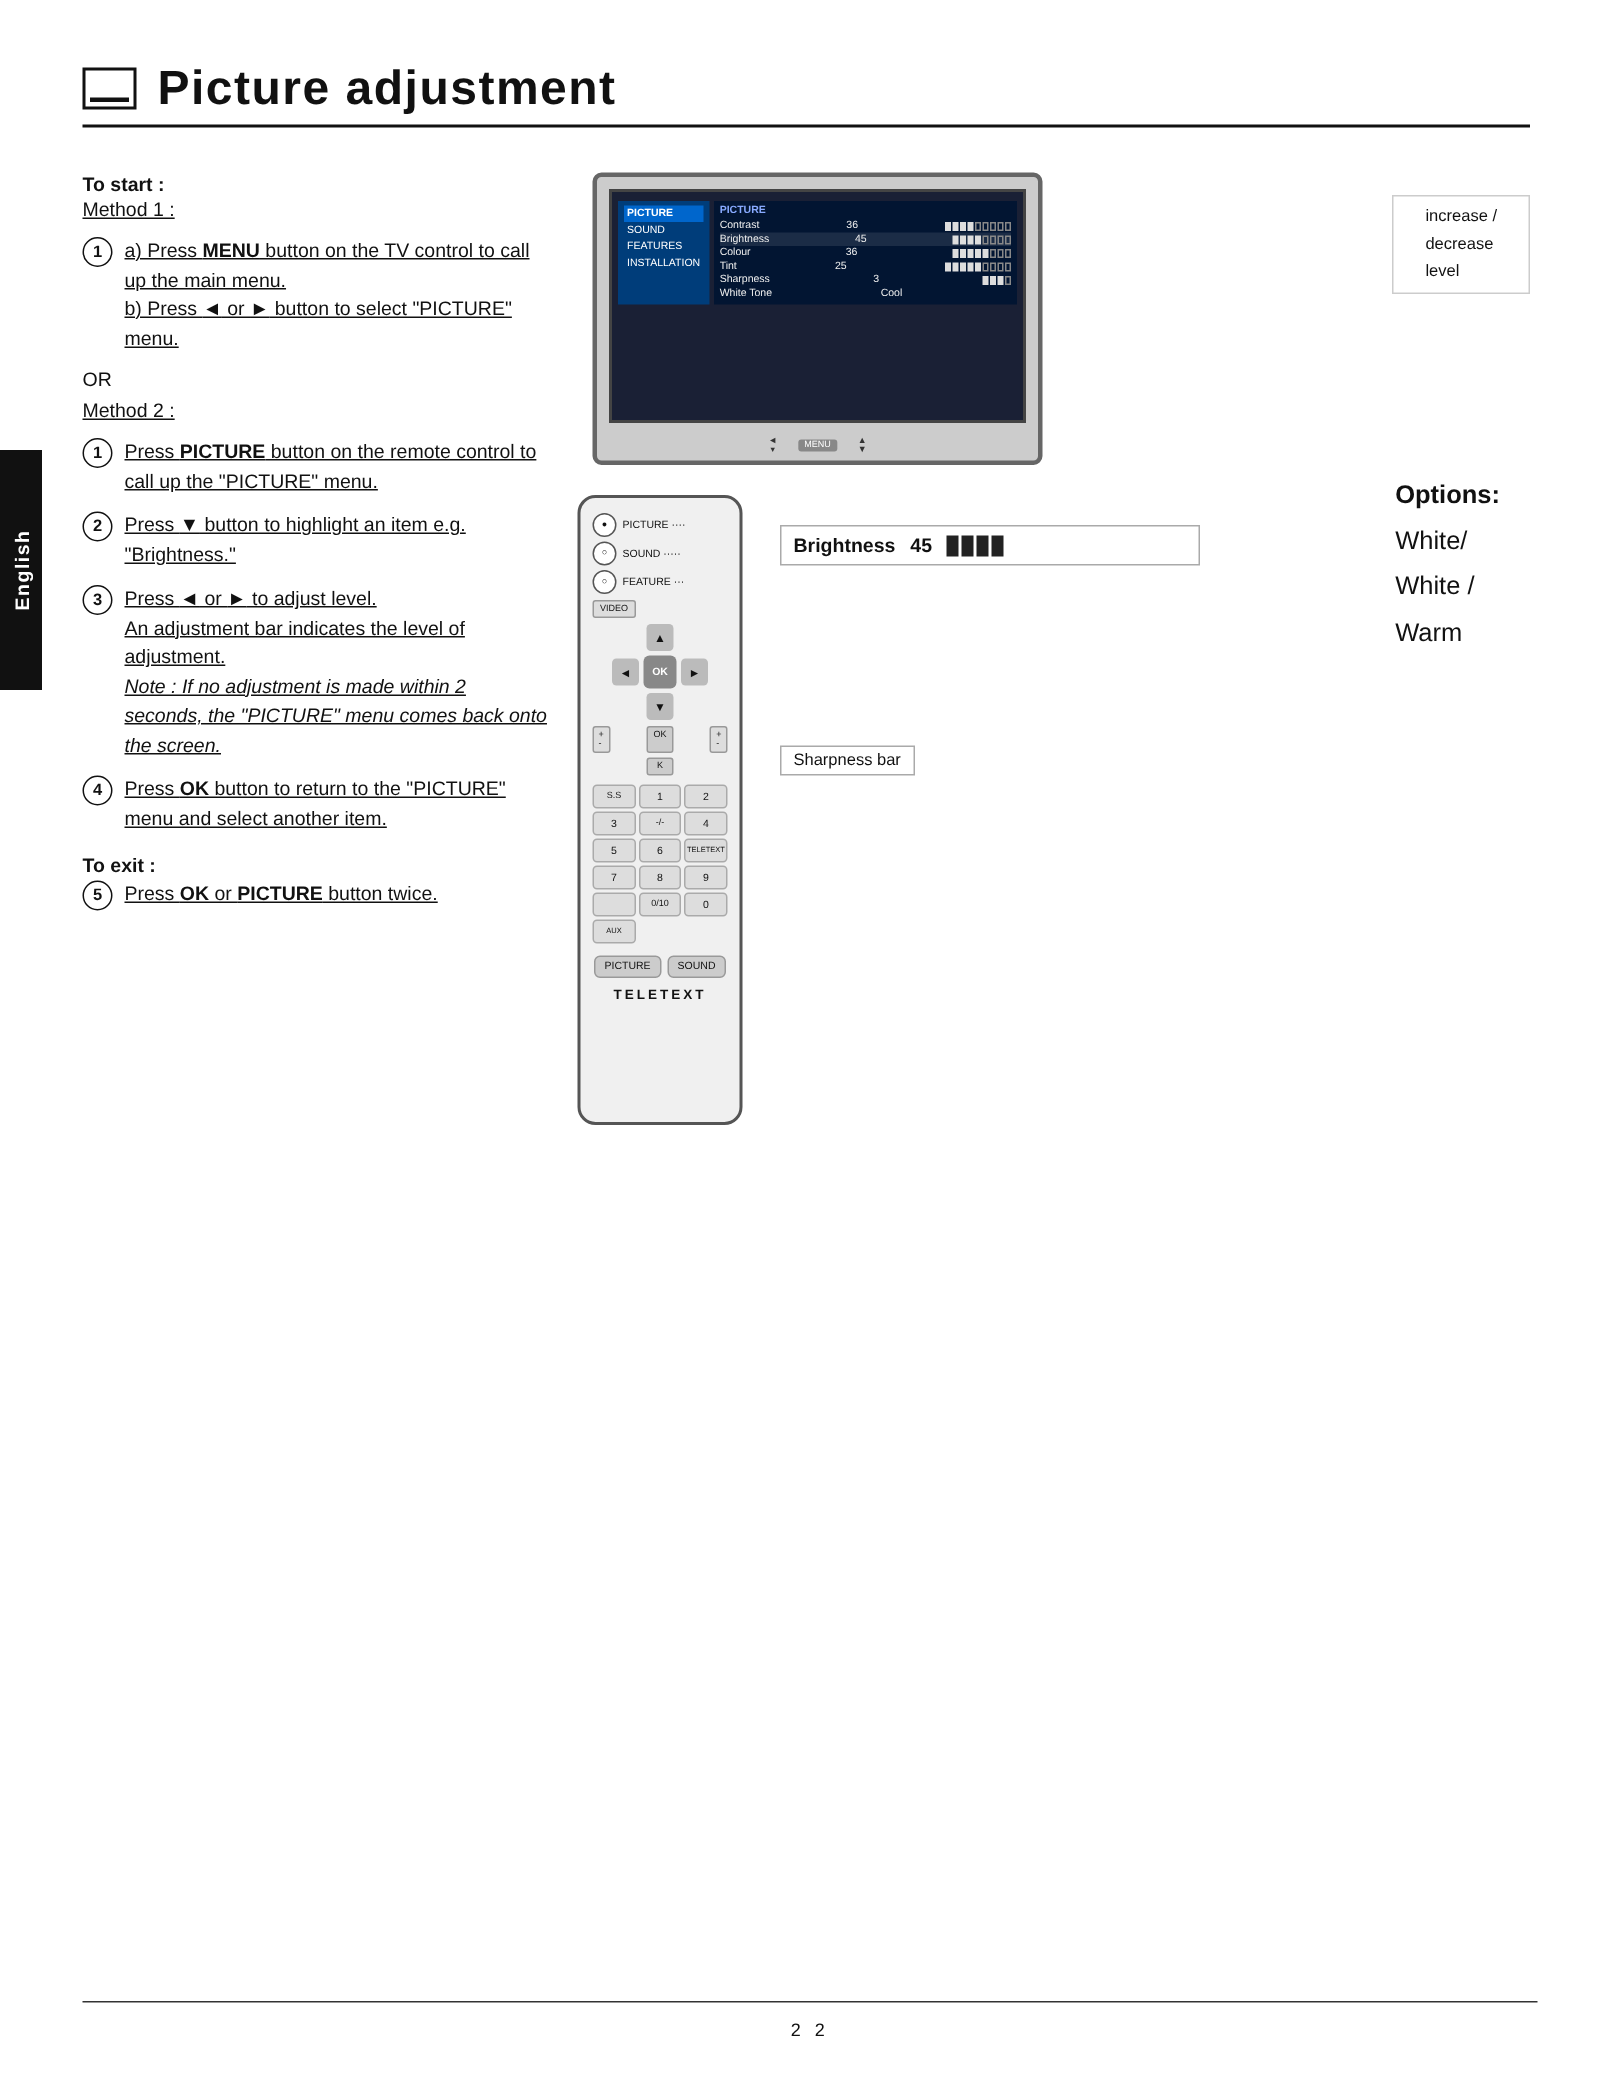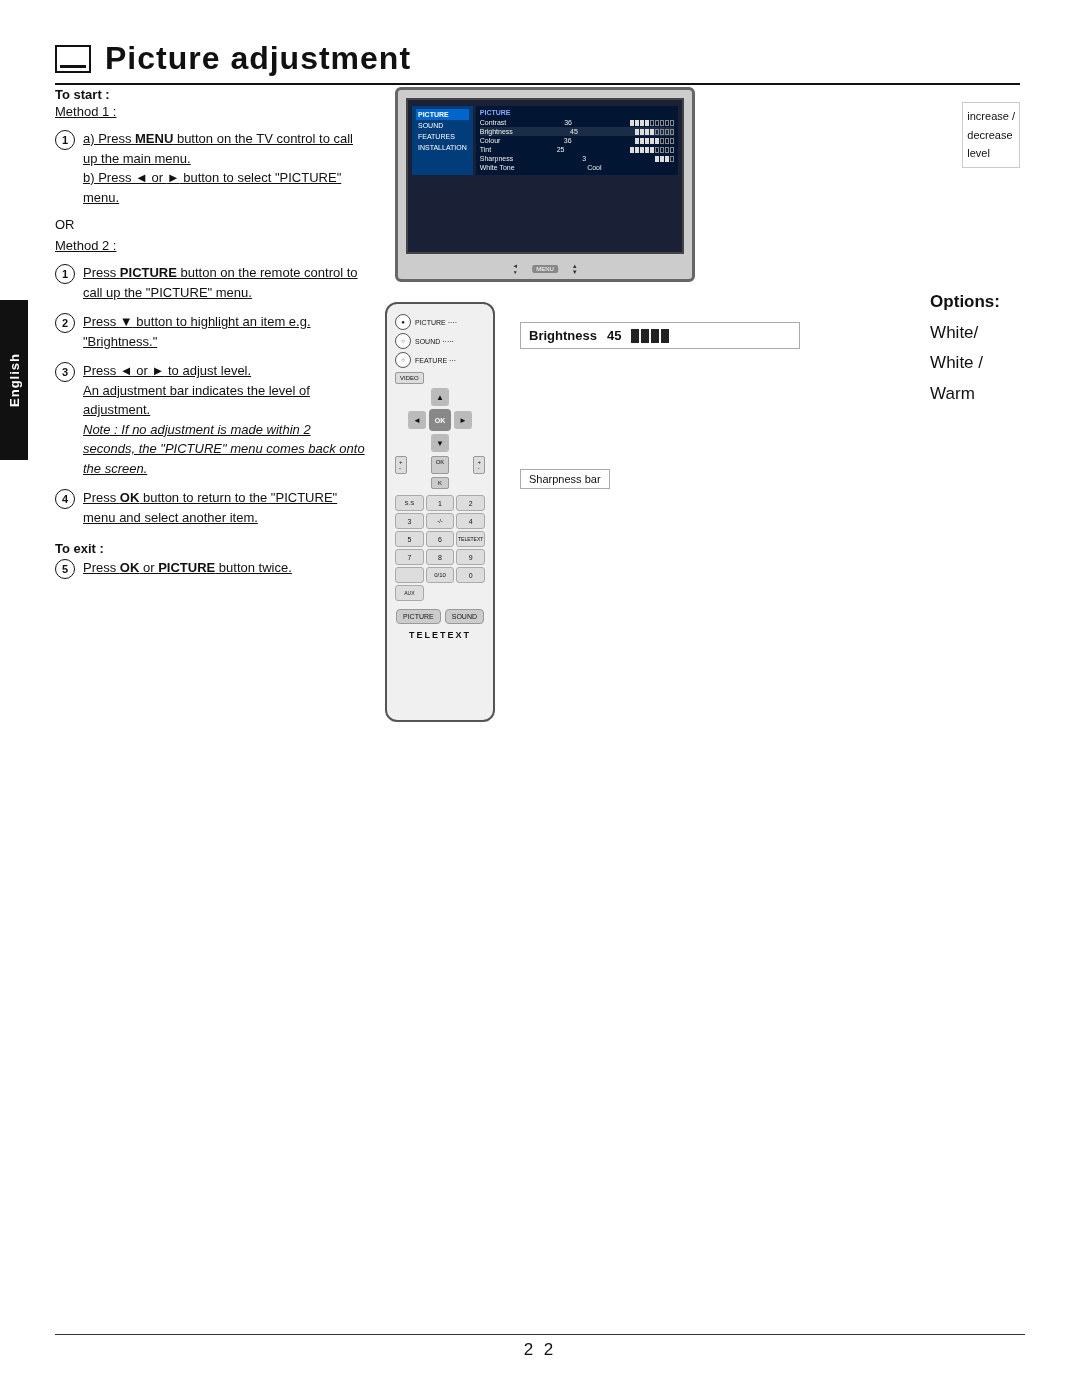--- a/index.html
+++ b/index.html
@@ -35,21 +35,21 @@
     }
 
     .page-content {
       margin: 40px 60px 40px 55px;
     }
 
     
     .page-header {
       display: flex;
       align-items: center;
-      margin-bottom: 2px;
+      margin-bottom: 30px;
       border-bottom: 2px solid #111;
       padding-bottom: 6px;
     }
     .header-icon {
       width: 36px;
       height: 28px;
       border: 2px solid #111;
       margin-right: 14px;
       position: relative;
       flex-shrink: 0;
@@ -238,21 +238,21 @@
       letter-spacing: 2px;
       margin-top: 6px;
     }
 
     
     .page-number {
       position: absolute;
       bottom: 30px;
       left: 50%;
       transform: translateX(-50%);
-      font-size: 17px;
+      font-size: 12px;
       letter-spacing: 3px;
     }
 
     .bottom-rule {
       position: absolute;
       bottom: 55px;
       left: 55px;
       right: 55px;
       border-bottom: 1px solid #333;
     }
@@ -432,21 +432,21 @@
 
           </div>
 
           <div style="position:absolute; bottom:4px; left:50%; transform:translateX(-50%); display:flex; gap:14px; align-items:center;">
             <div style="font-size:6px; color:#333; text-align:center;">◄<br><span style="font-size:5px;">▼</span></div>
             <div style="background:#888; color:#fff; font-size:6px; padding:1px 4px; border-radius:2px;">MENU</div>
             <div style="font-size:6px; color:#333;">▲<br>▼</div>
           </div>
         </div>
 
-        <div style="position:absolute; top:15px; right:0; font-size:11px; line-height:1.7; text-align:left; border:1px solid #ccc; padding:4px 4px; background:#fff;">
+        <div style="position:absolute; top:15px; right:0; font-size:11px; line-height:1.7; text-align:left; border:1px solid #ccc; padding:4px 21px; background:#fff;">
           <div>increase /</div>
           <div>decrease</div>
           <div>level</div>
         </div>
 
         <div style="position:absolute; top:200px; right:20px; font-size:17px; line-height:1.8;">
           <div style="font-weight:bold;">Options:</div>
           <div>White/</div>
           <div>White /</div>
           <div>Warm</div>

